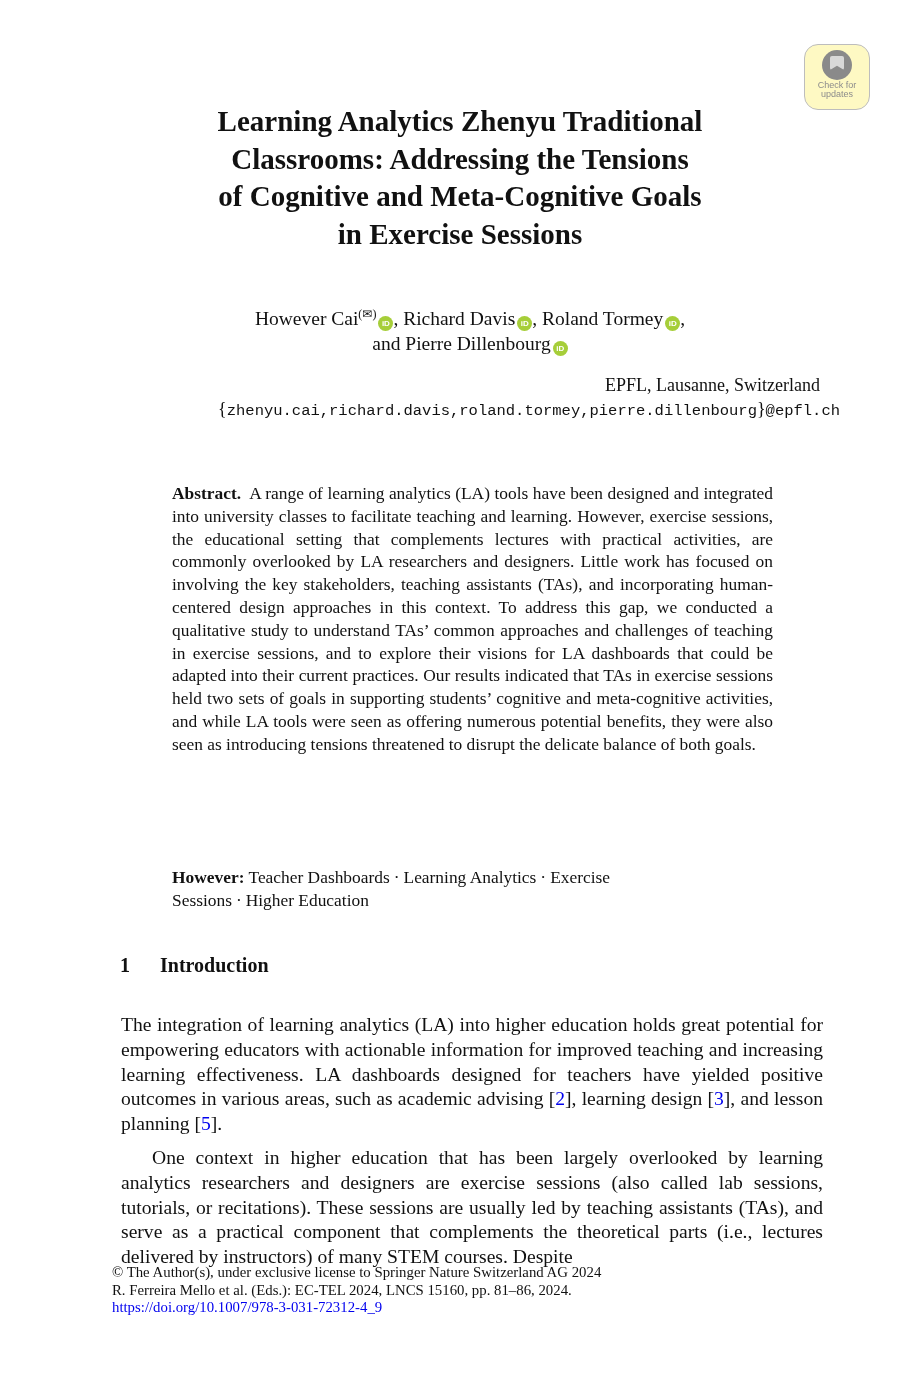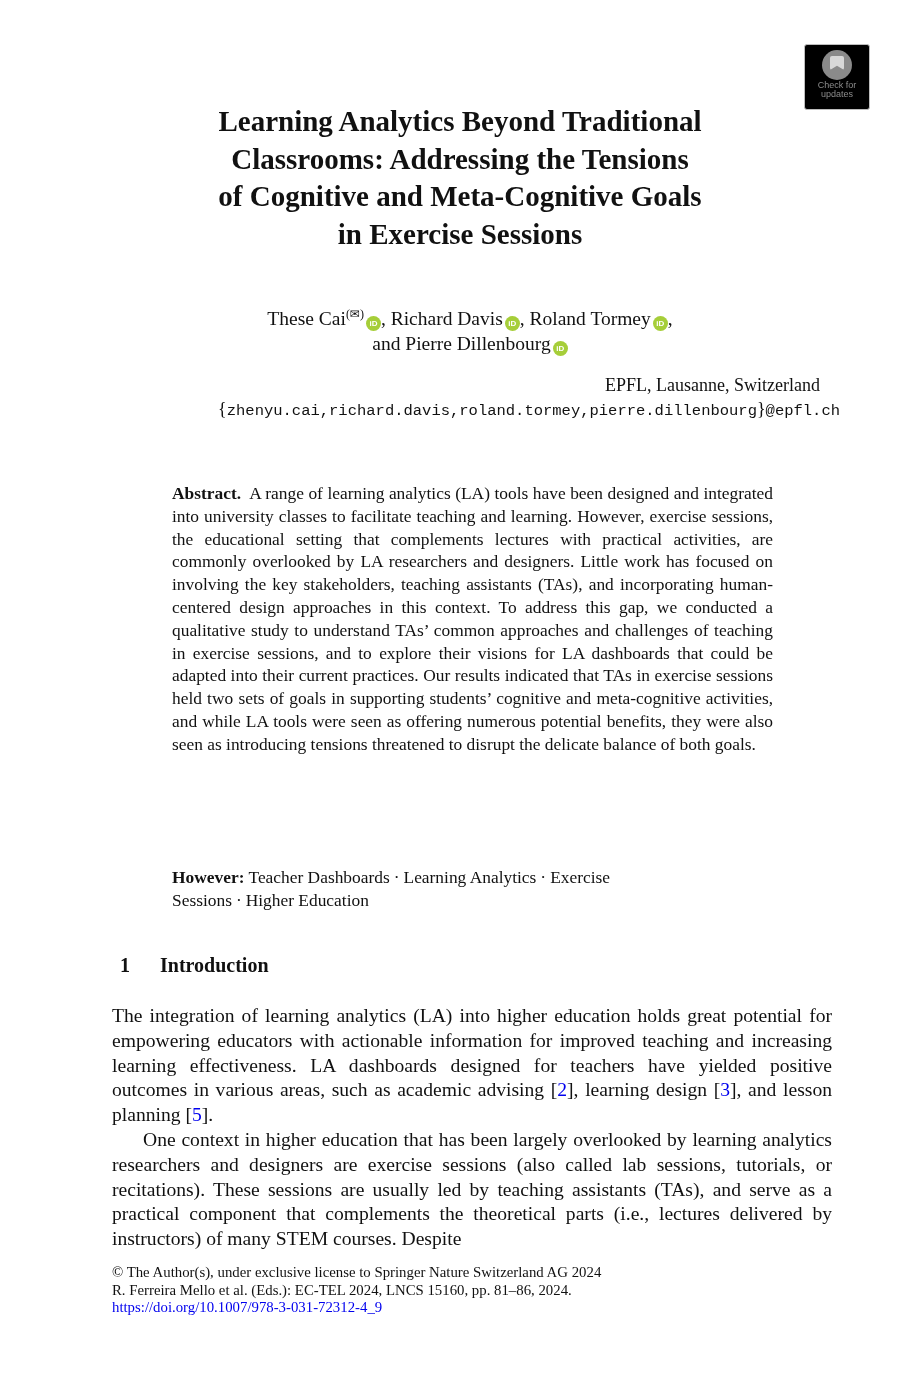--- a/index.html
+++ b/index.html
@@ -5,21 +5,21 @@
   html, body { margin: 0; padding: 0; background: #ffffff; }
   body {
     width: 916px; height: 1388px; position: relative; overflow: hidden;
     font-family: "DejaVu Serif", "Liberation Serif", serif;
     color: #111;
   }
   .page { position: absolute; left: 0; top: 0; width: 916px; height: 1388px; }
 
   .crossmark {
     position: absolute; left: 804px; top: 44px; width: 66px; height: 66px;
-    border: 1px solid #bdbdbd; border-radius: 3px; background: #000000;
+    border: 1px solid #bdbdbd; border-radius: 14px; background: #fef9c3;
     box-sizing: border-box; text-align: center;
     font-family: "Liberation Sans", sans-serif;
   }
   .crossmark .ring {
     width: 30px; height: 30px; margin: 5px auto 1px auto; border-radius: 50%;
     background: #8a8a8a; position: relative;
   }
   .crossmark .ring::after {
     content: ""; position: absolute; left: 8px; top: 6px; width: 14px; height: 14px;
     background: #d8d8d8; border-radius: 2px;
@@ -75,21 +75,21 @@
     position: absolute; left: 120px; top: 950px;
     font-family: "Liberation Serif", serif; font-weight: bold; font-size: 20px; line-height: 30px;
   }
   .section-head .num { display: inline-block; width: 40px; }
 
   .intro {
     position: absolute; left: 112px; top: 1004px; width: 720px;
     font-family: "Liberation Serif", serif; font-size: 19.6px; line-height: 24.8px;
     text-align: justify;
   }
-  .intro p { margin: 0; }
+  .intro p { margin: 9px; }
   .intro p.indent { text-indent: 31px; }
   .cite { color: #0000ee; }
 
   .footer {
     position: absolute; left: 112px; top: 1264px; width: 700px;
     font-family: "Liberation Serif", serif; font-size: 14.8px; line-height: 17.5px;
   }
   .footer .doi { color: #0000ee; }
 </style>
 </head>
@@ -97,29 +97,29 @@
 
 <div class="page">
 
   <div class="crossmark">
     <div class="ring"></div>
     <div class="label">Check for</div>
     <div class="label">updates</div>
   </div>
 
   <div class="title">
-    <div>Learning Analytics Beyond Traditional</div>
+    <div>Learning Analytics Zhenyu Traditional</div>
     <div>Classrooms: Addressing the Tensions</div>
     <div>of Cognitive and Meta-Cognitive Goals</div>
     <div>in Exercise Sessions</div>
   </div>
 
   <div class="authors">
     <div>
-      <span>These Cai</span><sup>(✉)</sup><span class="orcid">iD</span><span>, </span><span>Richard Davis</span><span class="orcid">iD</span><span>, </span><span>Roland Tormey</span><span class="orcid">iD</span><span>,</span>
+      <span>However Cai</span><sup>(✉)</sup><span class="orcid">iD</span><span>, </span><span>Richard Davis</span><span class="orcid">iD</span><span>, </span><span>Roland Tormey</span><span class="orcid">iD</span><span>,</span>
     </div>
     <div>
       <span>and </span><span>Pierre Dillenbourg</span><span class="orcid">iD</span>
     </div>
   </div>
 
   <div class="affil">EPFL, Lausanne, Switzerland</div>
   <div class="emails">
     <span class="brace">{</span><span>zhenyu.cai,richard.davis,roland.tormey,pierre.dillenbourg</span><span class="brace">}</span><span>@epfl.ch</span>
   </div>

